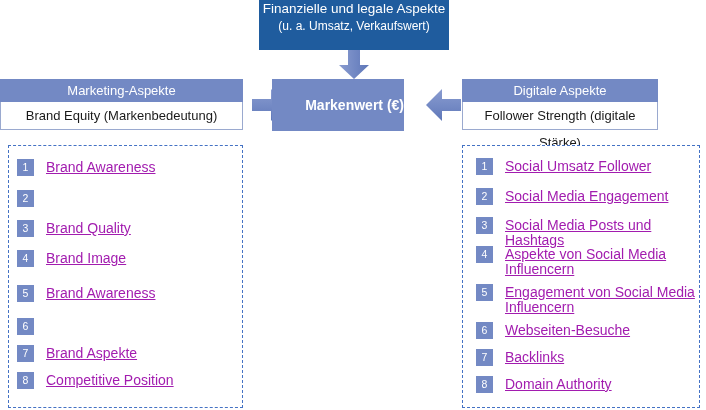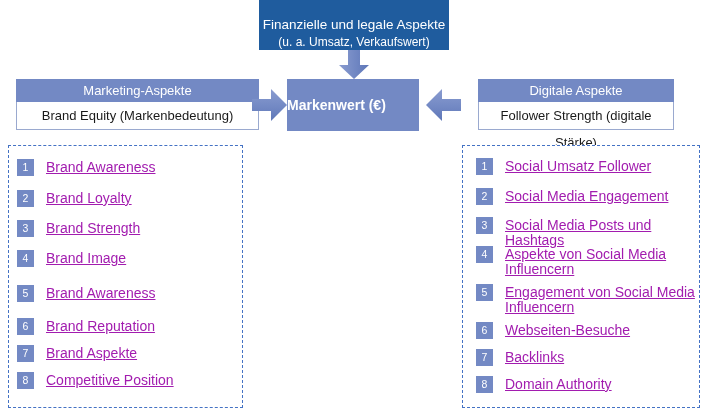--- a/index.html
+++ b/index.html
@@ -11,52 +11,52 @@
     overflow:hidden;
     -webkit-font-smoothing:antialiased;
   }
   .stage{position:absolute;left:0;top:0;width:706px;height:410px;}
 
   
   .top-header{
     position:absolute;left:259px;top:0px;width:190px;height:50px;
     background:#1F5C9E;
     color:#ffffff;
-    display:flex;flex-direction:column;align-items:center;justify-content:flex-end;
+    display:flex;flex-direction:column;align-items:center;justify-content:flex-start;
     line-height:1.35;
   }
   .top-header .l1{font-size:13.5px;white-space:nowrap;}
   .top-header .l2{font-size:12px;white-space:nowrap;}
 
   
   .arrow-down{
     position:absolute;left:338px;top:50px;width:32px;height:30px;
   }
   .arrow-down svg{display:block;}
 
   
-  .panel{position:absolute;padding-left:16px;}
+  .panel{position:absolute;}
   .panel .phead{
     background:#7389C4;color:#ffffff;
     font-size:13px;text-align:center;
     height:23px;line-height:23px;
   }
   .panel .pbody{
     background:#ffffff;border:1px solid #9aa9cf;border-top:none;
     font-size:13px;color:#1a1a1a;text-align:center;
     height:27px;line-height:27px;
   }
   #panel-left{left:0px;top:79px;width:243px;}
   #panel-right{left:462px;top:79px;width:196px;}
 
   
   .center-box{
-    position:absolute;left:287px;top:79px;width:132px;height:52px;
+    position:absolute;left:272px;top:79px;width:132px;height:52px;
     background:#7389C4;color:#ffffff;
-    display:flex;align-items:center;justify-content:flex-start;
+    display:flex;align-items:center;justify-content:flex-end;
     font-size:14px;font-weight:bold;
   }
 
   
   .arrow-right{position:absolute;left:252px;top:88px;width:36px;height:34px;}
   .arrow-left{position:absolute;left:420px;top:88px;width:42px;height:34px;}
   .arrow-right svg,.arrow-left svg{display:block;}
 
   
   .listbox{
@@ -151,37 +151,35 @@
   </div>
 
   <div class="listbox" id="list-left">
     <div class="list-inner" id="list-left-inner">
         <div class="litem" style="top: 13px; left: 8px;">
           <span class="badge">1</span>
           <span class="ltext"><span>Brand Awareness</span></span>
         </div>
         <div class="litem" style="top: 44px; left: 8px;">
           <span class="badge">2</span>
-          <span class="ltext"><span>Brand Loyalty</span></span>
         </div>
         <div class="litem" style="top: 74px; left: 8px;">
           <span class="badge">3</span>
-          <span class="ltext"><span>Brand Strength</span></span>
+          <span class="ltext"><span>Brand Quality</span></span>
         </div>
         <div class="litem" style="top: 104px; left: 8px;">
           <span class="badge">4</span>
           <span class="ltext"><span>Brand Image</span></span>
         </div>
         <div class="litem" style="top: 139px; left: 8px;">
           <span class="badge">5</span>
           <span class="ltext"><span>Brand Awareness</span></span>
         </div>
         <div class="litem" style="top: 172px; left: 8px;">
           <span class="badge">6</span>
-          <span class="ltext"><span>Brand Reputation</span></span>
         </div>
         <div class="litem" style="top: 199px; left: 8px;">
           <span class="badge">7</span>
           <span class="ltext"><span>Brand Aspekte</span></span>
         </div>
         <div class="litem" style="top: 226px; left: 8px;">
           <span class="badge">8</span>
           <span class="ltext"><span>Competitive Position</span></span>
         </div>
       </div>

